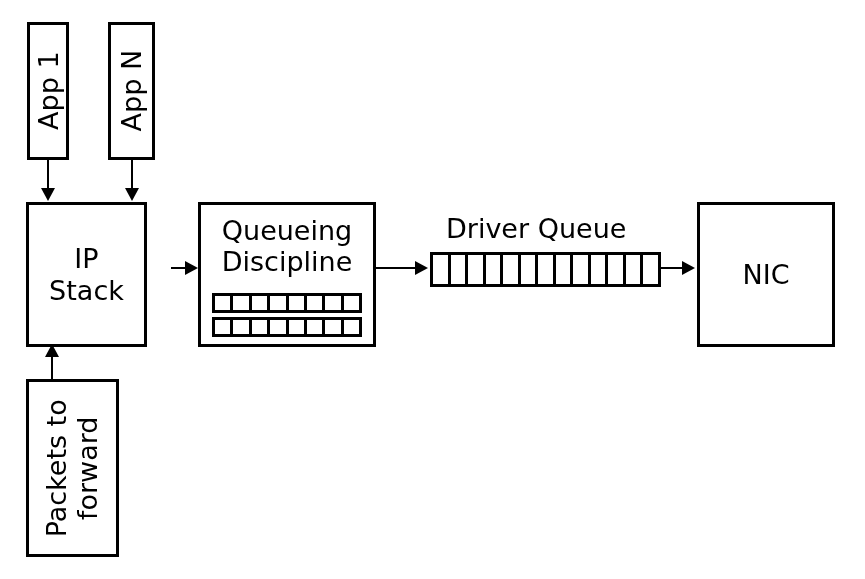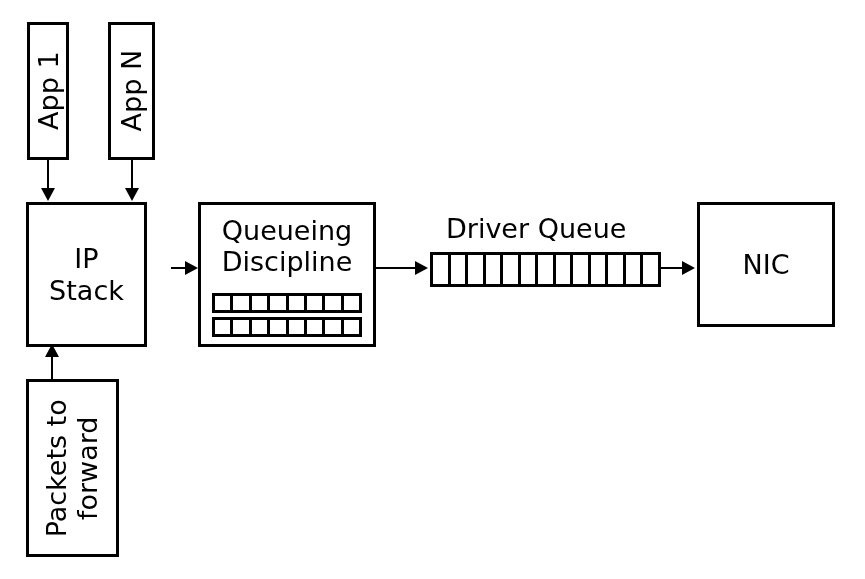--- a/index.html
+++ b/index.html
@@ -192,17 +192,17 @@
     <div class="cell"></div>
     <div class="cell"></div>
     <div class="cell"></div>
     <div class="cell"></div>
     <div class="cell"></div>
   </div>
 
   <div class="conn-line-h" style="left:661px; top:267px; width:26px;"></div>
   <div class="arrow-right" style="left:682px; top:261px;"></div>
 
-  <div class="box" style="left:697px; top:202px; width:138px; height:125px;">
+  <div class="box" style="left:697px; top:202px; width:138px; height:145px;">
     <div class="box-label">NIC</div>
   </div>
 
 </div>
 
 </body></html>

